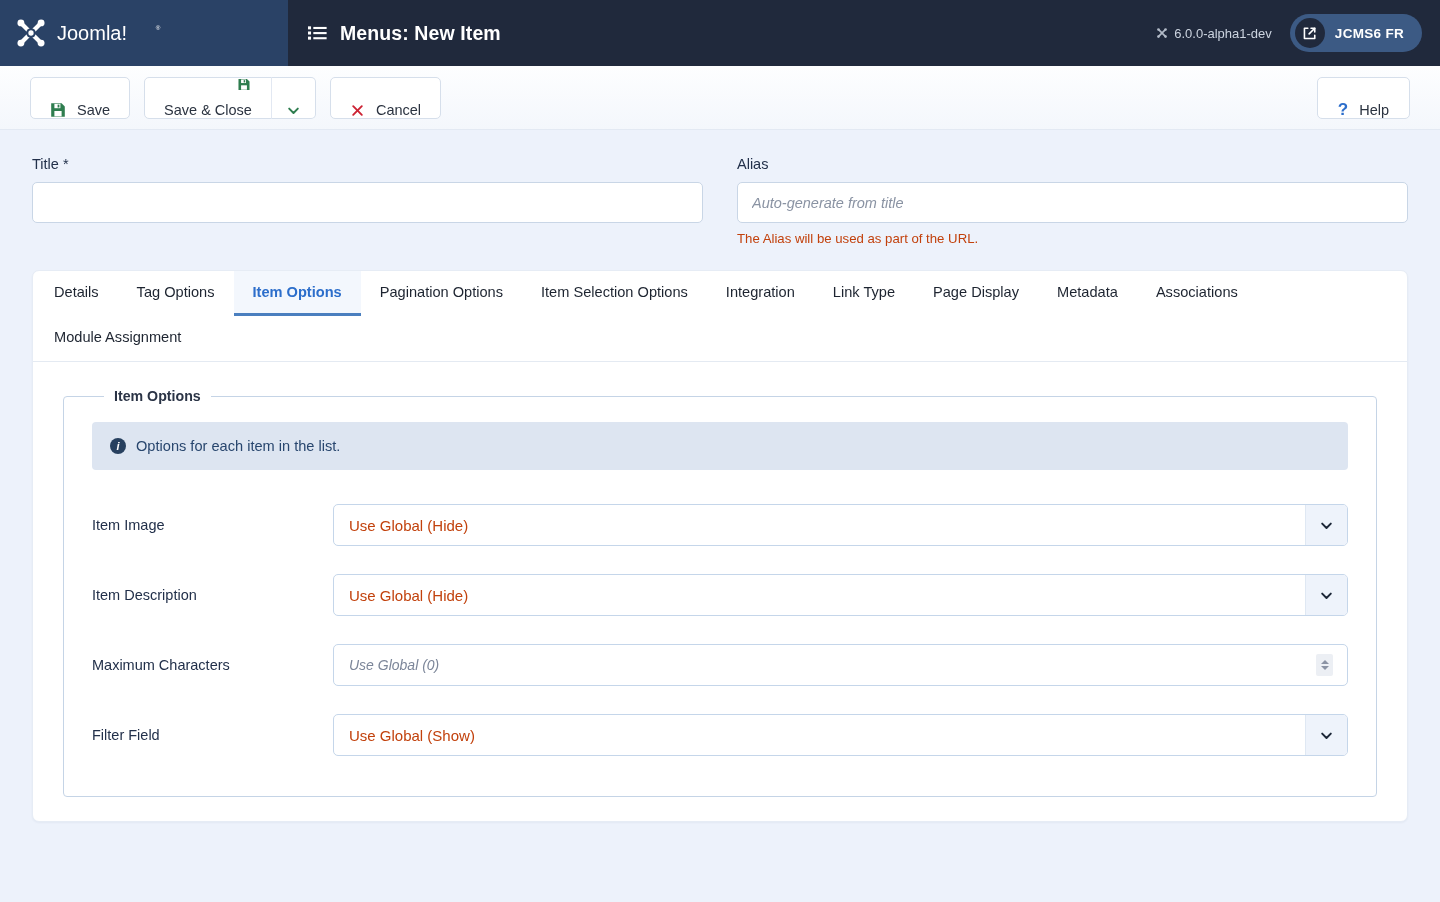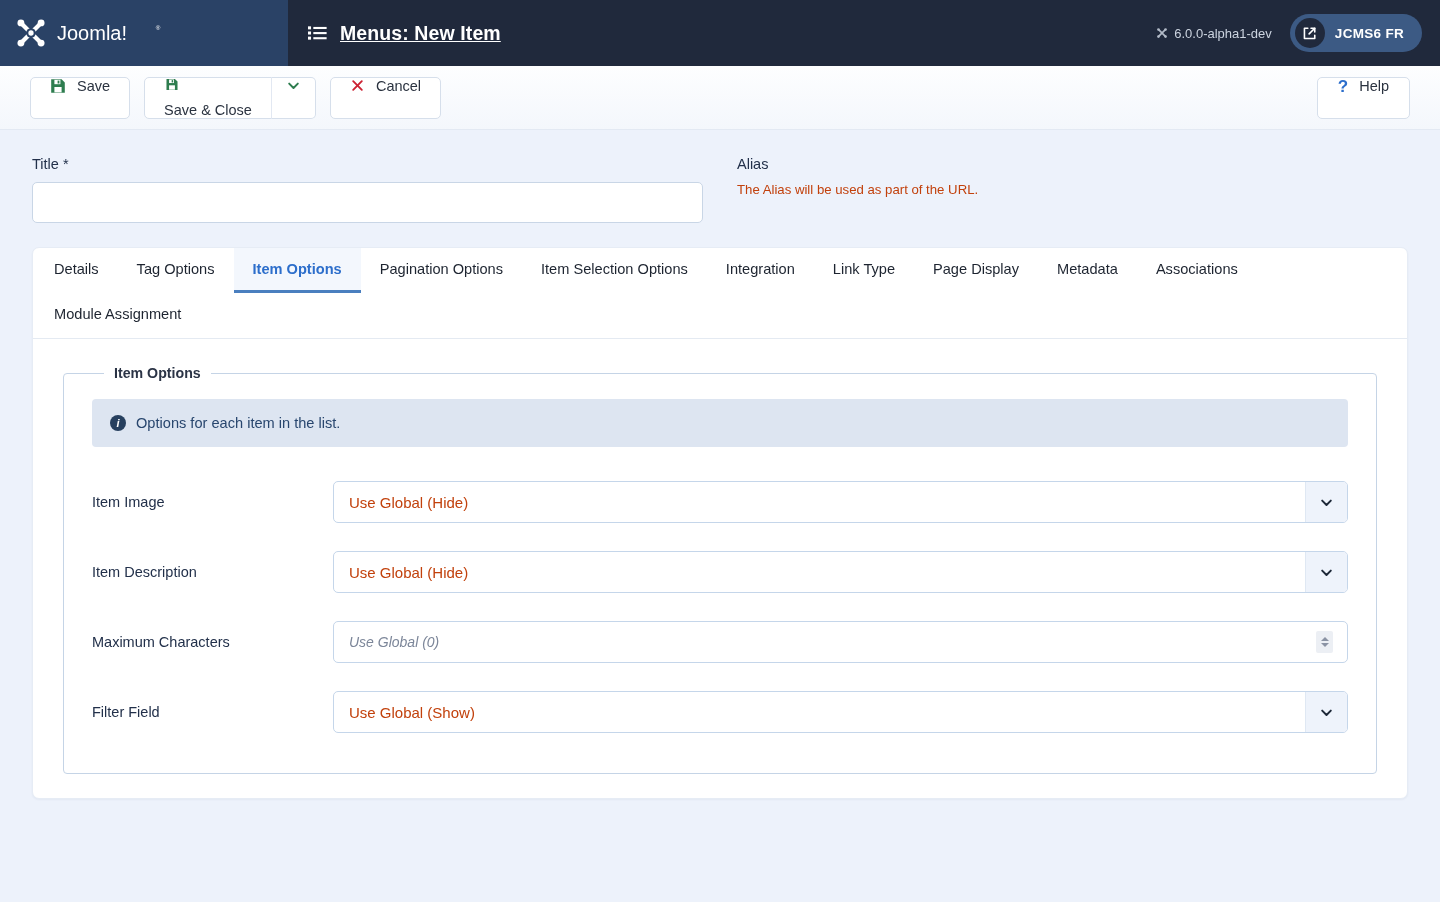--- a/index.html
+++ b/index.html
@@ -15,21 +15,21 @@
     height: 66px; display: flex; align-items: stretch;
     background: #20293c; color: #fff;
   }
   .brand {
     width: 288px; background: #2a4266;
     display: flex; align-items: center; padding-left: 14px; gap: 9px;
   }
   .joomla-mark { width: 34px; height: 34px; display: block; }
   .joomla-word { height: 25px; display: block; }
   .header-title-wrap {
-    flex: 1; display: flex; align-items: center; gap: 13px; padding-left: 20px; text-decoration: underline;
+    flex: 1; display: flex; align-items: center; gap: 13px; padding-left: 20px;
   }
   .list-icon { width: 19px; height: 16px; display: block; }
   .page-title { font-size: 19.5px; font-weight: bold; letter-spacing: .1px; }
   .header-right {
     display: flex; align-items: center; gap: 18px; padding-right: 18px;
   }
   .version { font-size: 13px; color: #ccd4e0; display: flex; align-items: center; gap: 6px; }
   .version svg { width: 12px; height: 12px; opacity: .85; }
   .user-pill {
     display: flex; align-items: center; gap: 10px;
@@ -44,21 +44,21 @@
   .user-pill .uname { font-size: 13.5px; font-weight: bold; letter-spacing: .3px; }
 
   
   .toolbar {
     height: 64px; background: linear-gradient(180deg,#fdfeff 0%,#f4f7fc 100%);
     border-bottom: 1px solid #e3e9f3;
     display: flex; align-items: center; padding: 0 30px; gap: 14px;
   }
   .btn {
     height: 42px; background: #fff; border: 1px solid #d6dfeb; border-radius: 5px;
-    display: inline-flex; align-items: flex-start; gap: 11px; padding: 0 19px;
+    display: inline-flex; align-items: flex-end; gap: 11px; padding: 0 19px;
     font-size: 14.5px; color: #2b3340; cursor: pointer; font-family: inherit;
   }
   .btn svg { display: block; }
   .btn-group { display: flex; }
   .btn-group .btn:first-child { border-radius: 5px 0 0 5px; flex-direction: column; }
   .btn-group .btn-caret {
     border-radius: 0 5px 5px 0; border-left: 1px solid #e2e8f2;
     padding: 0 14px; margin-left: -1px;
   }
   .spacer { flex: 1; }
@@ -272,20 +272,21 @@
   </button>
 </div>
 
 <div class="fields-row">
   <div class="field-col">
     <label class="fld-label">Title *</label>
     <input class="txt-input" type="text" value="" style="">
   </div>
   <div class="field-col">
     <label class="fld-label">Alias</label>
+    <input class="txt-input" type="text" placeholder="Auto-generate from title" style="">
     <div class="help-text">The Alias will be used as part of the URL.</div>
   </div>
 </div>
 
 <div class="card">
   <div class="tabs" id="tab-bar">
       <button class="tab">Details</button>
       <button class="tab">Tag Options</button>
       <button class="tab active">Item Options</button>
       <button class="tab">Pagination Options</button>

